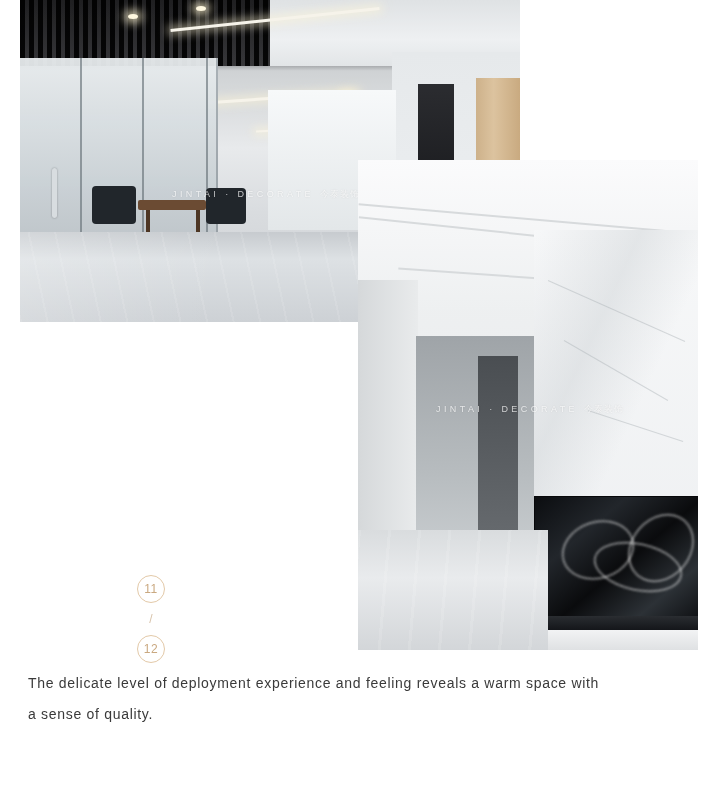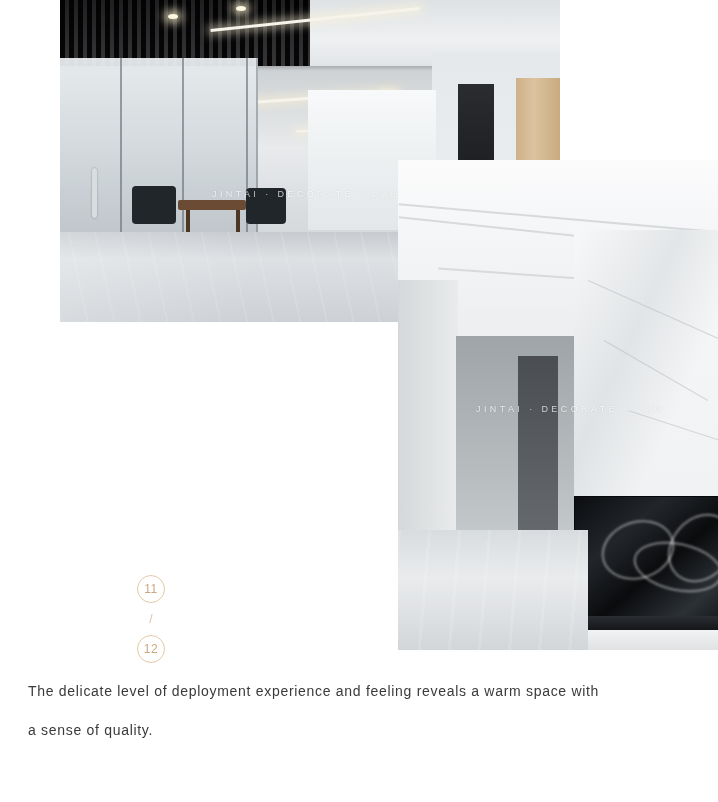--- a/index.html
+++ b/index.html
@@ -13,21 +13,20 @@
     position: relative;
     font-family: "Liberation Sans", sans-serif;
     overflow: hidden;
   }
 
   
 
   .photo {
     position: absolute;
     overflow: hidden;
-    margin-left: 40px;
   }
 
   
   #photo-corridor {
     left: 20px;
     top: 0px;
     width: 500px;
     height: 322px;
     background: linear-gradient(180deg, #1c1c1e 0%, #26262a 10%, #3a3a3e 16%, #cfd2d4 22%, #e8eaec 46%, #d9dcdf 66%, #c9ccd0 100%);
   }
@@ -253,21 +252,20 @@
     font-size: 13.5px;
     line-height: 30px;
     letter-spacing: 0.2px;
   }
   #caption .en-line {
     color: #3a3a3a;
     font-size: 14px;
     line-height: 31px;
     letter-spacing: 0.7px;
     font-family: "Liberation Sans", sans-serif;
-    margin-top: 8px;
   }
 </style>
 </head>
 <body>
 
 <div class="photo" id="photo-corridor">
   <div class="ceiling"></div>
   <div class="ceiling-right"></div>
 
   <div class="ceiling-slot" style="left:150px; top:18px; width:210px; height:3px; transform:rotate(-6deg);"></div>

